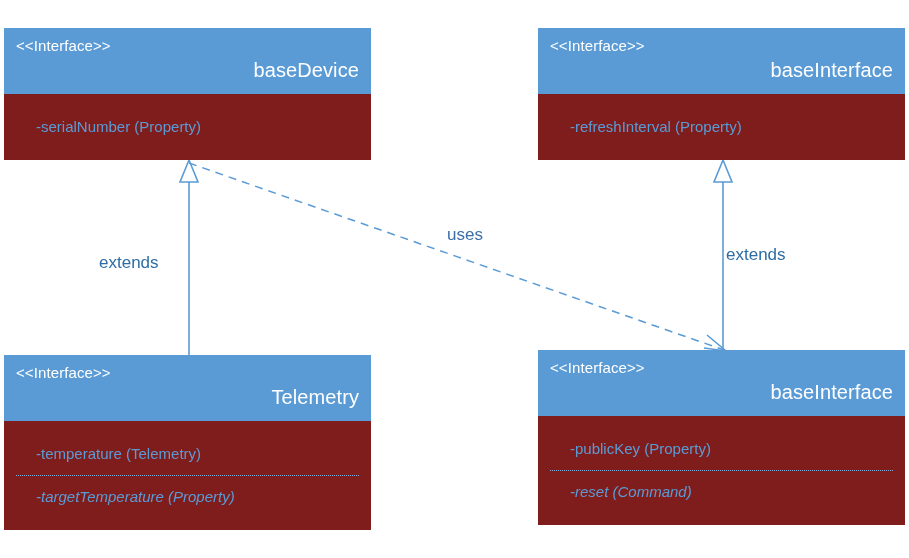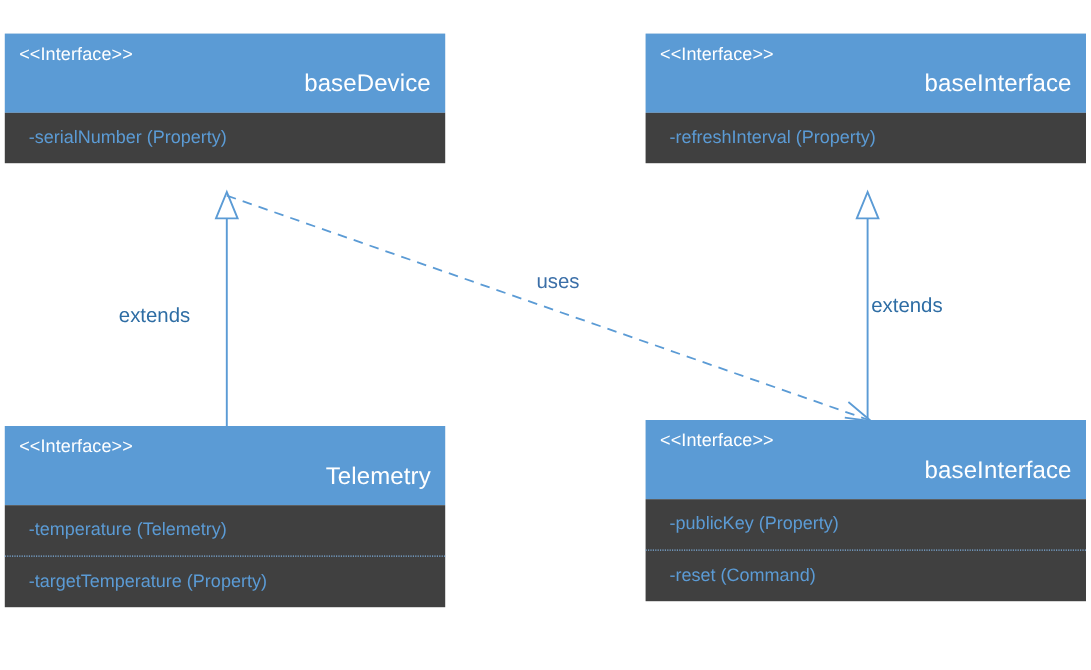--- a/index.html
+++ b/index.html
@@ -44,33 +44,34 @@
     color: #ffffff;
   }
   .uml-name {
     font-size: 20px;
     line-height: 28px;
     color: #ffffff;
     letter-spacing: 0.1px;
     text-align: right;
   }
   .uml-members {
-    background: #404040;
-    padding: 0;
+    background: #7f1d1d;
+    padding: 12px;
   }
   .uml-member {
     font-size: 15px;
     line-height: 20px;
     color: #5b9bd5;
     padding: 11px 12px 11px 20px;
     box-sizing: border-box;
     white-space: nowrap;
   }
   .uml-member + .uml-member {
     border-top: 1px dotted #7eaedd;
+    font-style: italic;
   }
 
   
   #class-basedevice    { left: 4px;   top: 28px;  width: 367px; }
   #class-baseinterface { left: 538px; top: 28px;  width: 367px; }
   #class-thermostat    { left: 4px;   top: 355px; width: 367px; }
   #class-basecomponent { left: 538px; top: 350px; width: 367px; }
 
   
   .edge-label {

